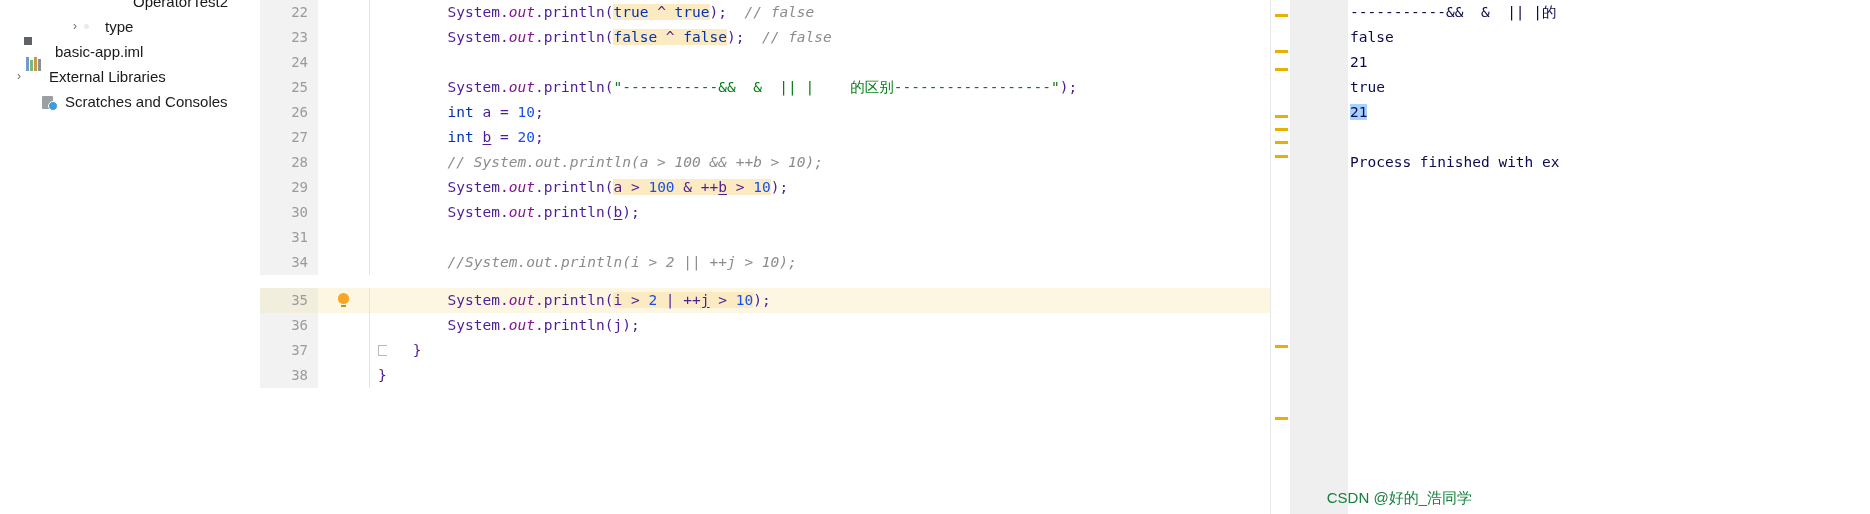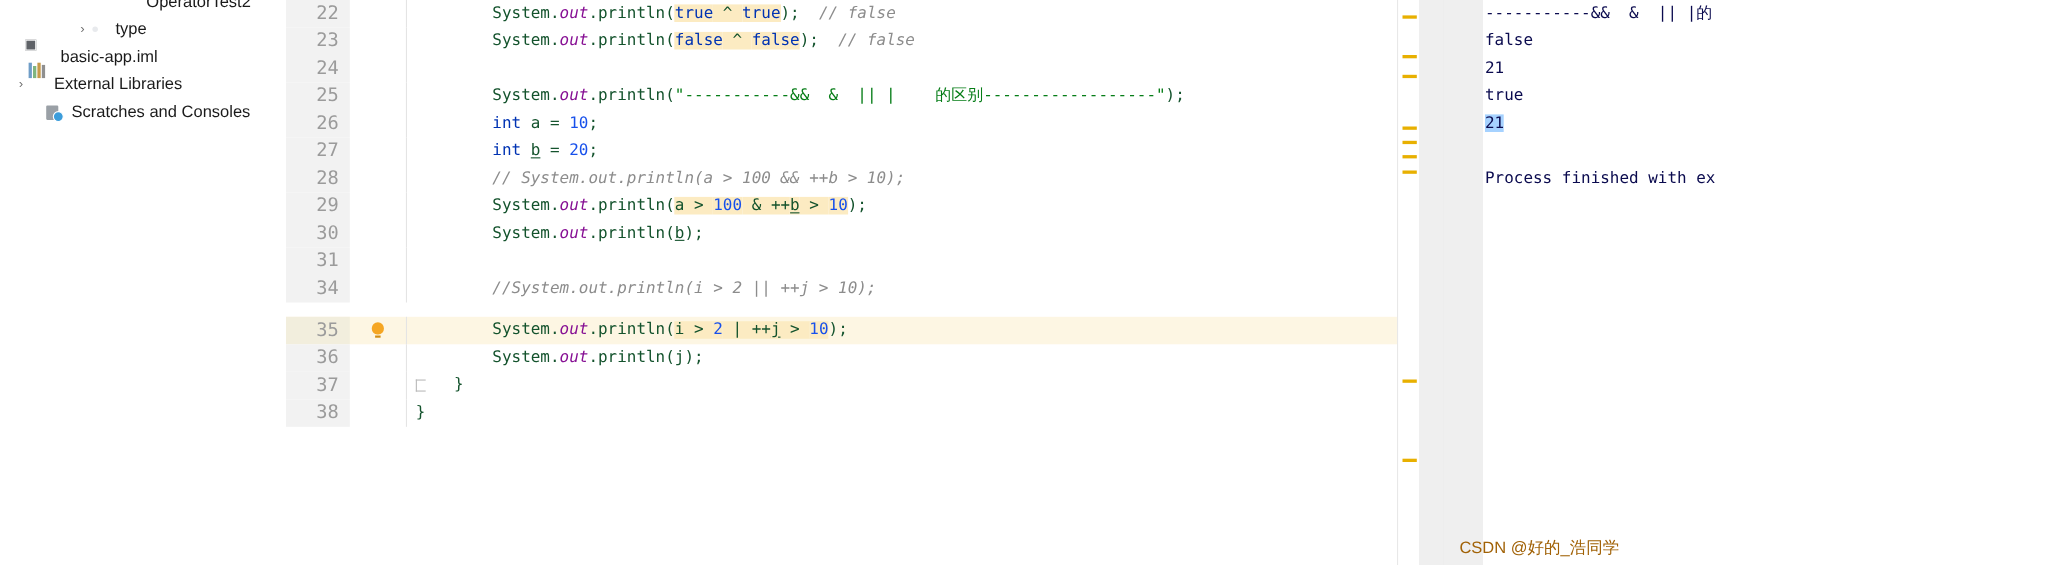--- a/index.html
+++ b/index.html
@@ -182,21 +182,21 @@
     position: absolute;
     left: 0; top: 0;
     width: 58px;
     height: 25px;
     background: #f2f2f2;
     color: #9b9b9b;
     text-align: right;
     padding-right: 10px;
     box-sizing: border-box;
     font-family: "DejaVu Sans Mono", "Liberation Mono", monospace;
-    font-size: 17px;
+    font-size: 14px;
   }
   .editor-row.current .gutter { background: #f2eedd; }
 
   .gutter-icons {
     position: absolute;
     left: 58px; top: 0;
     width: 52px;
     height: 25px;
     border-right: 1px solid #e4e4e4;
     box-sizing: border-box;
@@ -232,21 +232,21 @@
     top: 0;
     height: 25px;
     white-space: pre;
   }
 
   .kw     { color: #0033b3; }
   .num    { color: #1750eb; }
   .str    { color: #067d17; }
   .cmt    { color: #8c8c8c; font-style: italic; }
   .fld    { color: #871094; font-style: italic; }
-  .plain  { color: #14532d; }
+  .plain  { color: #4c1d95; }
   .hl     { background: #fcebc2; }
   .ul     { text-decoration: underline; text-underline-offset: 2px; }
   .cjk    { font-family: Liberation Sans, sans-serif; margin-left: 36px; }
 
   
   #marker-strip {
     position: absolute;
     left: 1270px; top: 0;
     width: 20px; height: 514px;
     background: #ffffff;
@@ -297,21 +297,21 @@
     color: #0b0b4f;
   }
 
   
   #watermark {
     position: absolute;
     right: 16px;
     bottom: 6px;
     font-family: "Liberation Sans", sans-serif;
     font-size: 15px;
-    color: #a16207;
+    color: #15803d;
     white-space: nowrap;
   }
 </style>
 </head>
 <body>
 
 <div id="app">
 
   <div id="project-tree">
       <div class="tree-row" style="margin-top: -11px; padding-left: 96px;">

